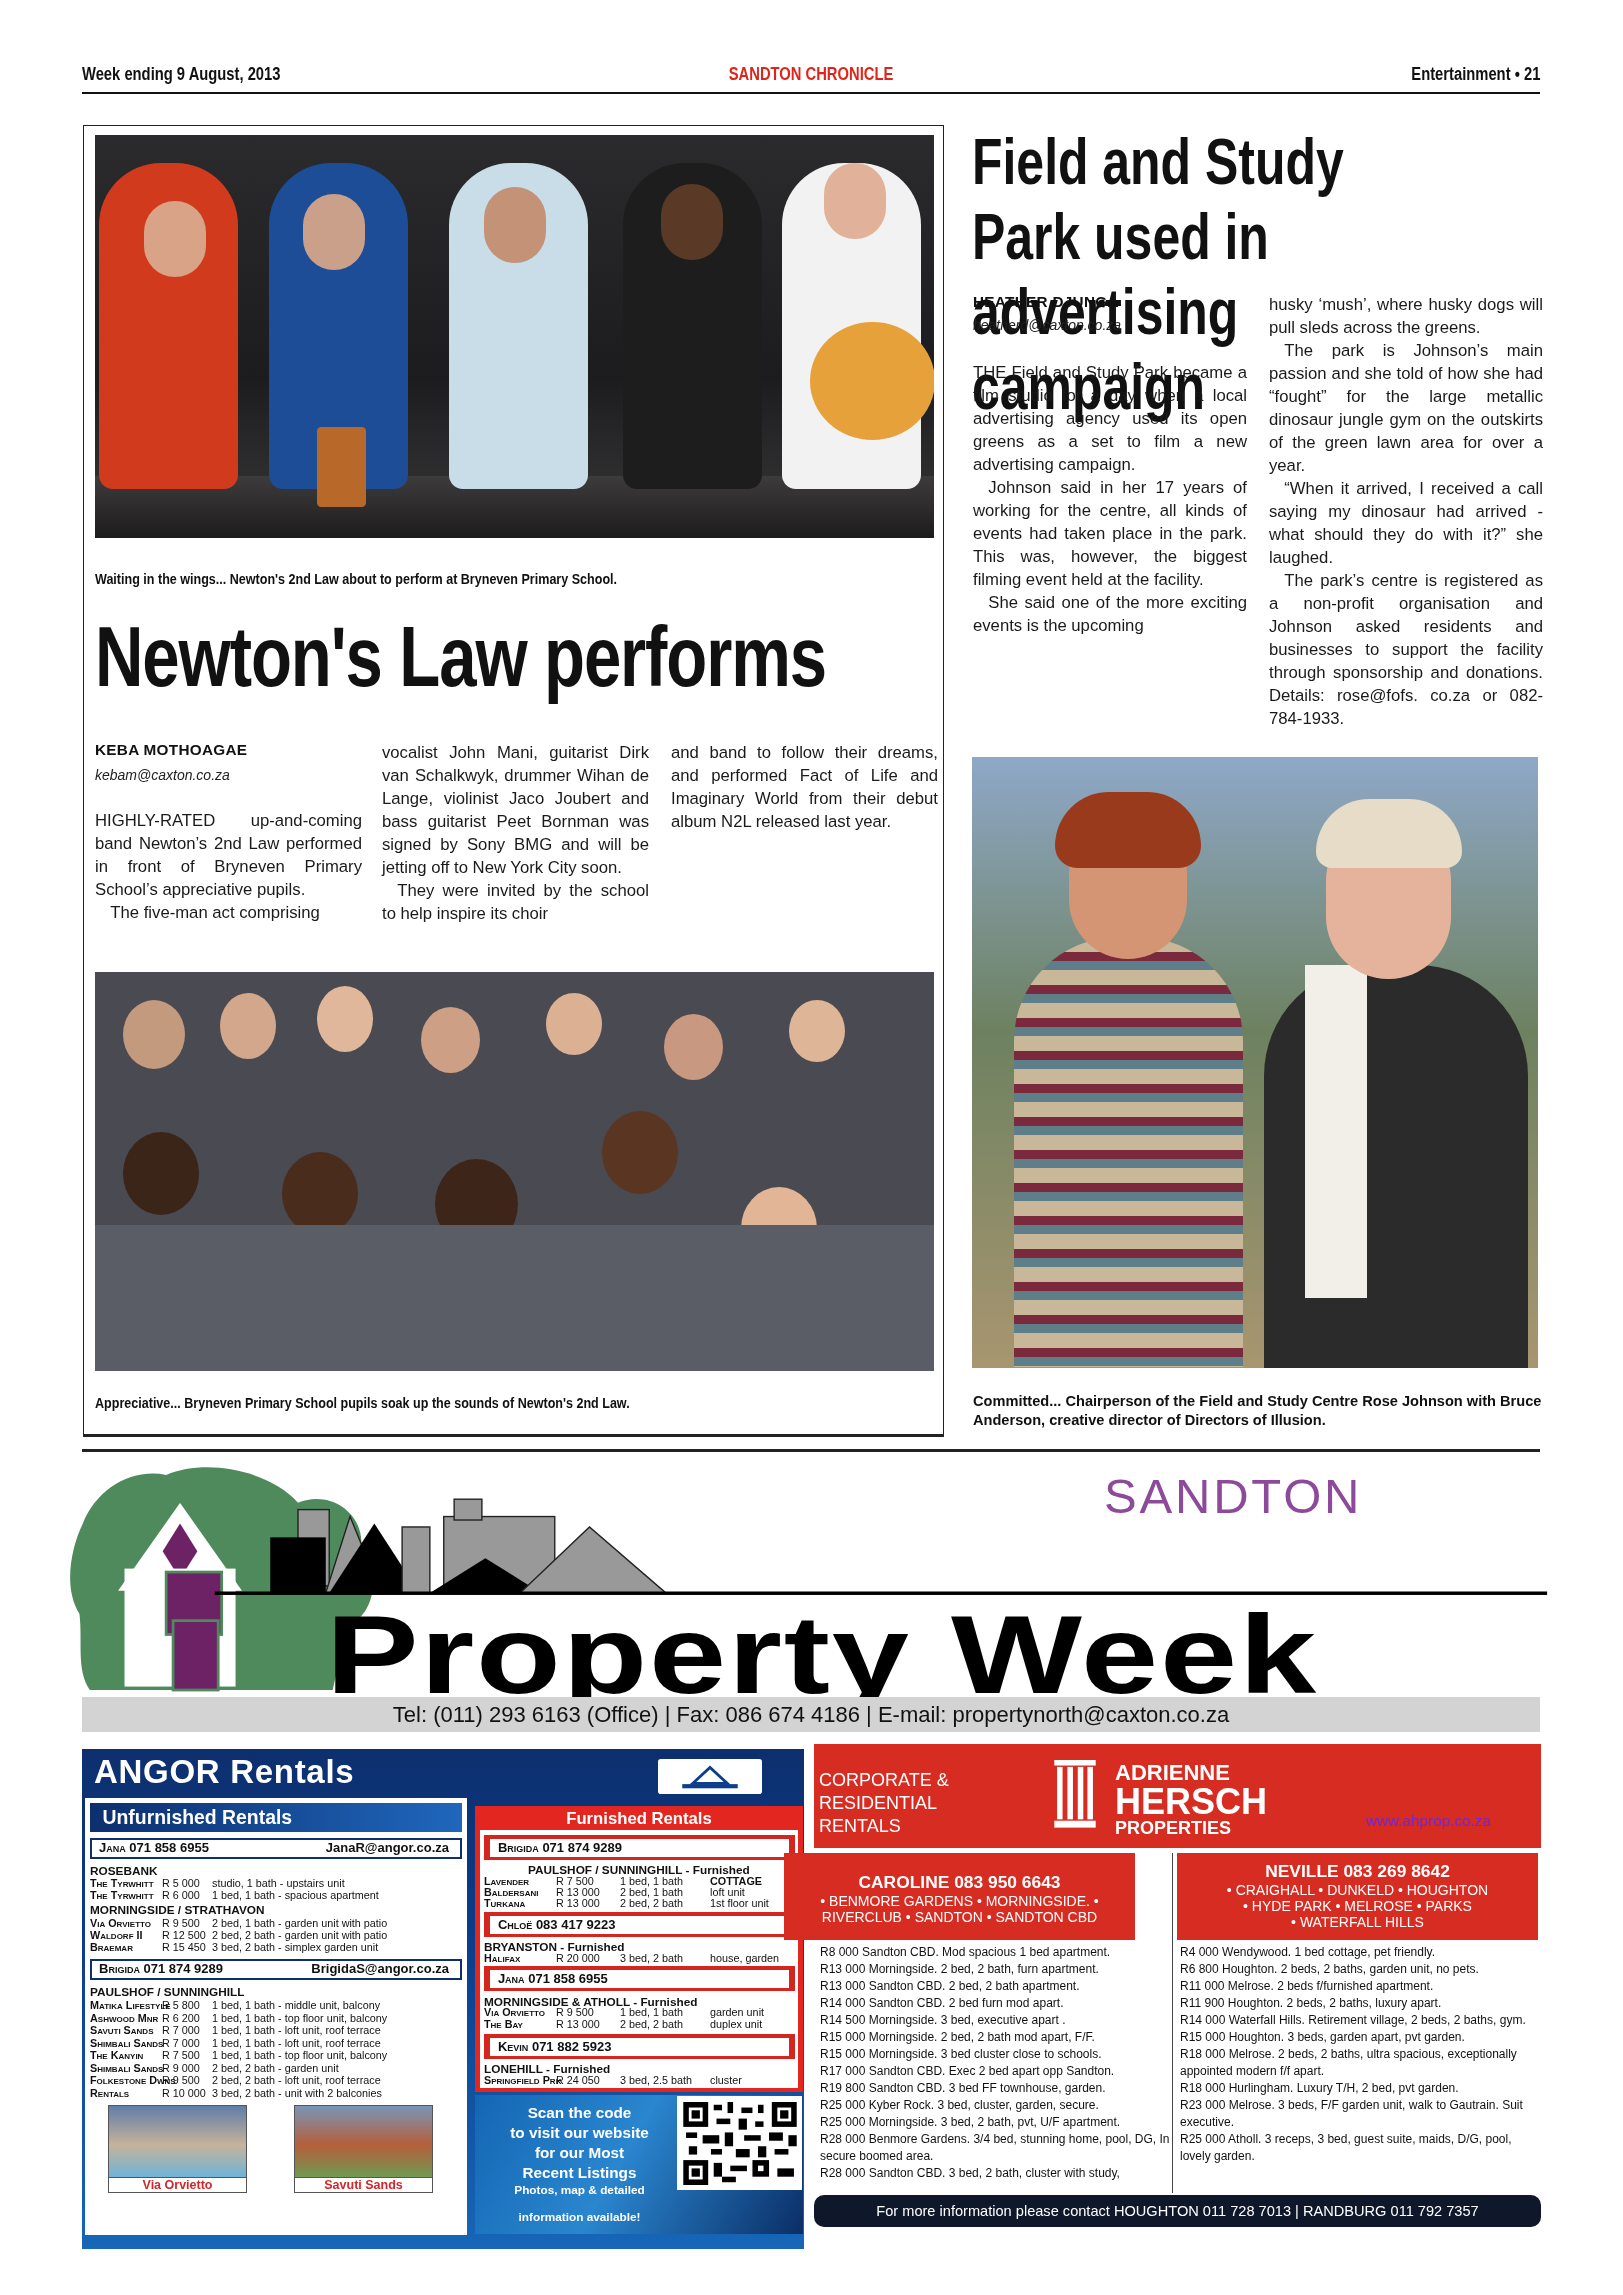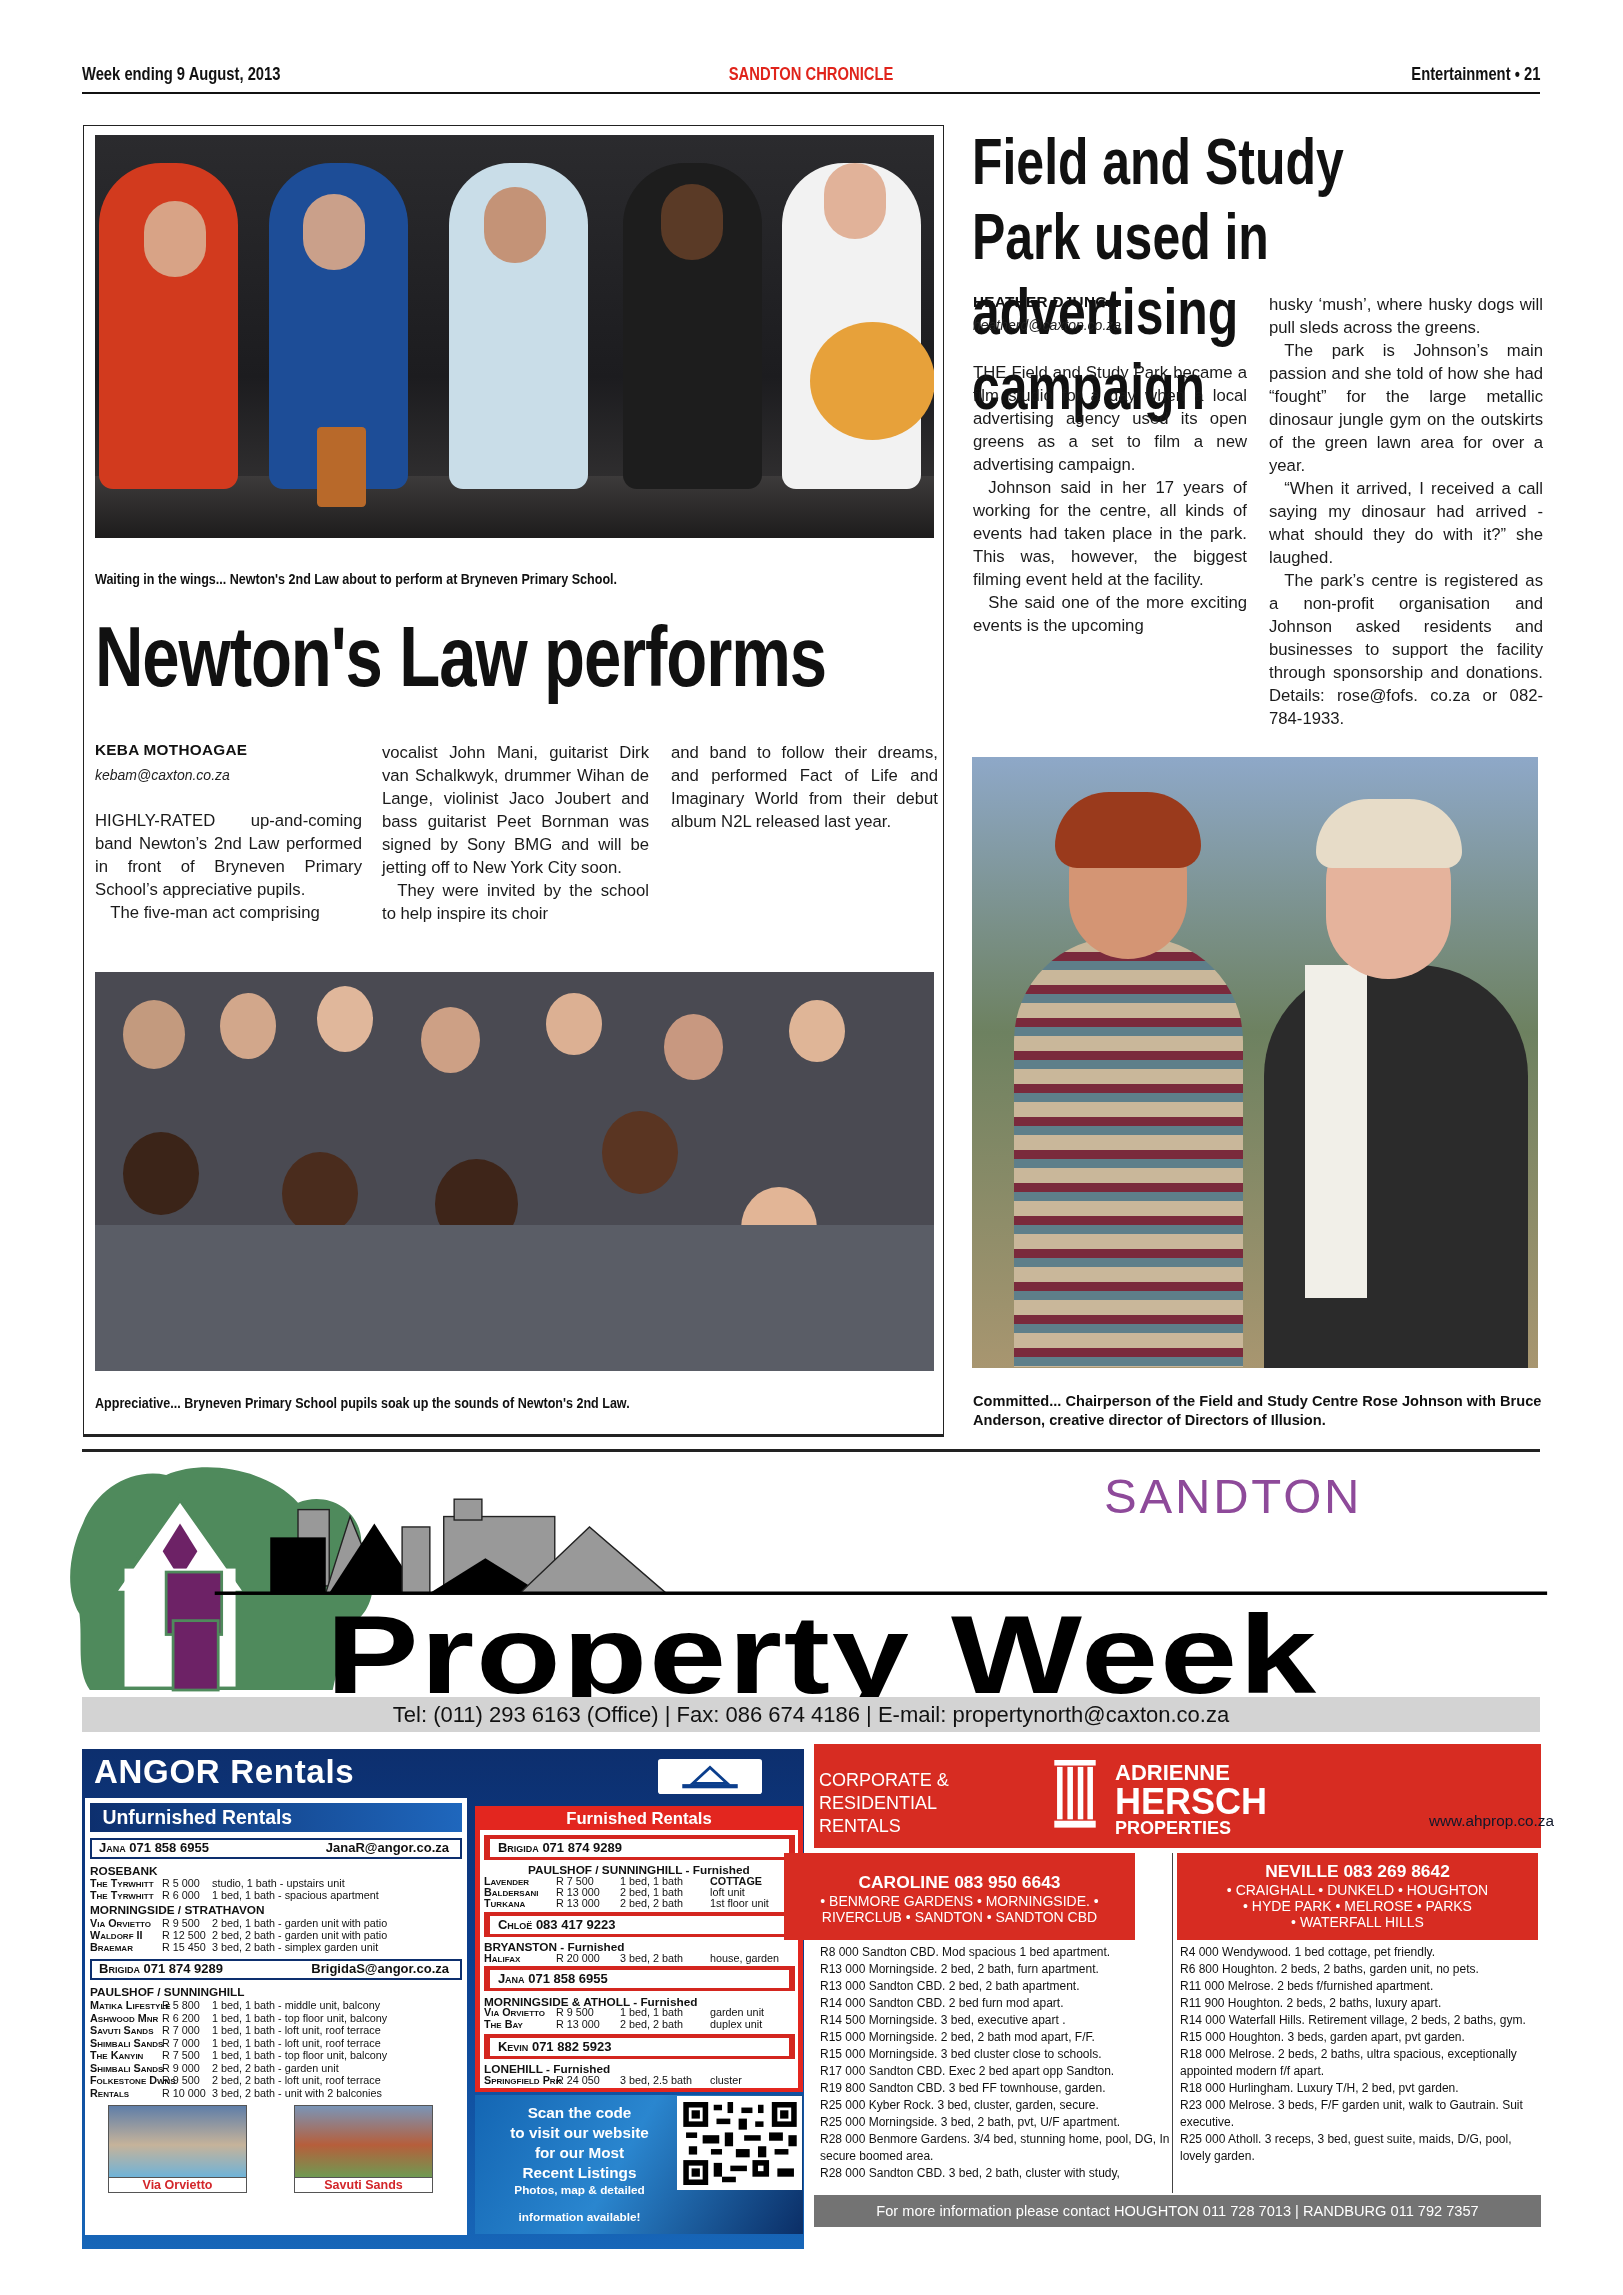--- a/index.html
+++ b/index.html
@@ -74,27 +74,27 @@
 
   .scan { top: 2095px; left: 475px; width: 328px; height: 139px; background: linear-gradient(120deg,#1466b3,#2a86cf 45%,#0b2e66 100%); }
   .scan-text { top: 2103px; left: 479px; width: 201px; text-align: center; color: #fff; font-weight: 900; }
   .qr { top: 2096px; left: 677px; width: 125px; height: 94px; background: #fff; padding: 5.6px; }
 
   
   .hersch { top: 1744px; left: 814px; width: 727px; height: 104px; background: #d72c22; }
   .hersch-left { top: 1769px; left: 819px; color: #fff; font-size: 18px; line-height: 23px; }
   .hersch-logo { top: 1760px; left: 1054px; width: 42px; height: 69px; }
   .hersch-name { top: 1762px; left: 1115px; color: #fff; font-weight: bold; }
-  .hersch-url { top: 1812px; left: 1429px; color: #0f172a; font-size: 15.3px; }
+  .hersch-url { top: 1812px; left: 1366px; color: #6d28d9; font-size: 15.3px; }
   .agent { position: absolute; top: 1853px; height: 87px; background: #d72c22; color: #fff; text-align: center; }
   .agent .nm { font-size: 17.4px; font-weight: bold; margin-top: 19.4px; }
   .agent .ar { font-size: 14px; line-height: 16px; }
   .lst { position: absolute; top: 1944px; font-size: 12px; line-height: 17px; color: #111; }
   .vsep { top: 1853px; left: 1172px; width: 1.4px; height: 340px; background: #444; }
-  .footbar { top: 2195px; left: 814px; width: 727px; height: 32px; background: #737373; color: #fff; font-size: 14.6px; line-height: 32px; text-align: center; }
+  .footbar { top: 2195px; left: 814px; width: 727px; height: 32px; background: #0f172a; color: #fff; font-size: 14.6px; line-height: 32px; text-align: center; border-radius: 10px; }
 </style>
 </head>
 <body>
 
 <div class="abs hdr">
   <span class="l condensed">Week ending 9 August, 2013</span>
   <span class="c condensed">SANDTON CHRONICLE</span>
   <span class="r condensed">Entertainment • 21</span>
 </div>
 <div class="abs hdr-rule"></div>

